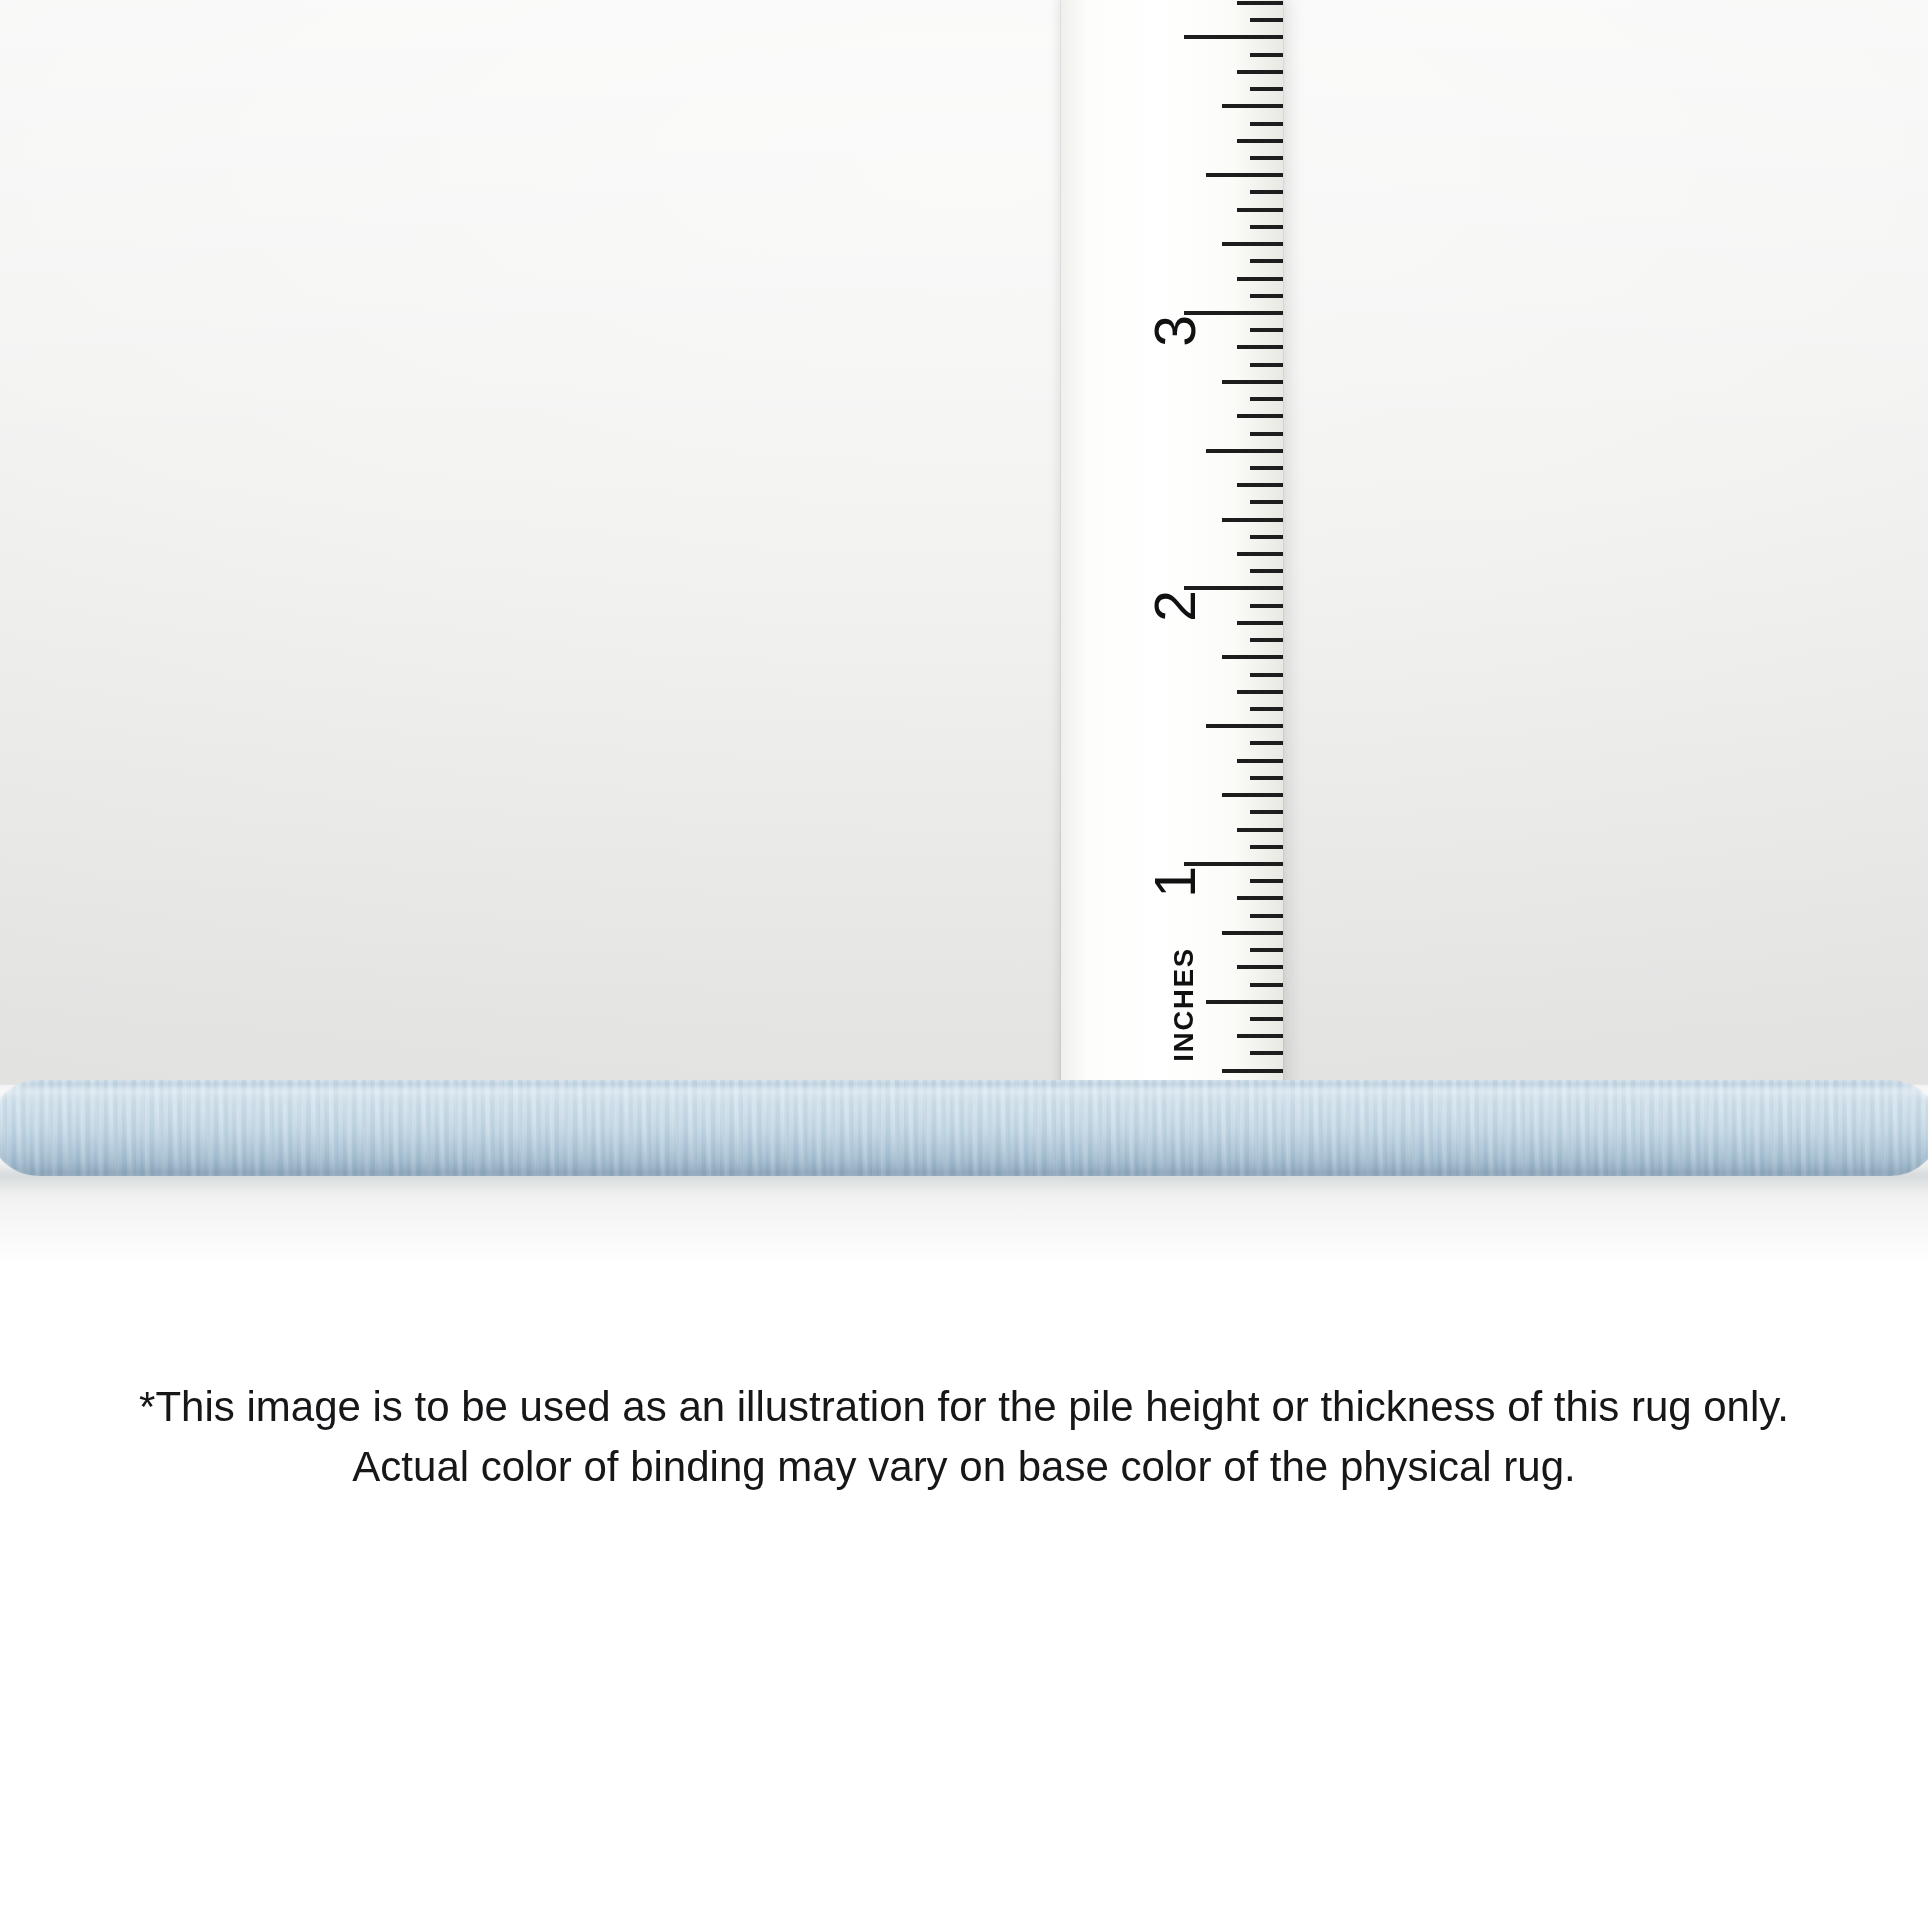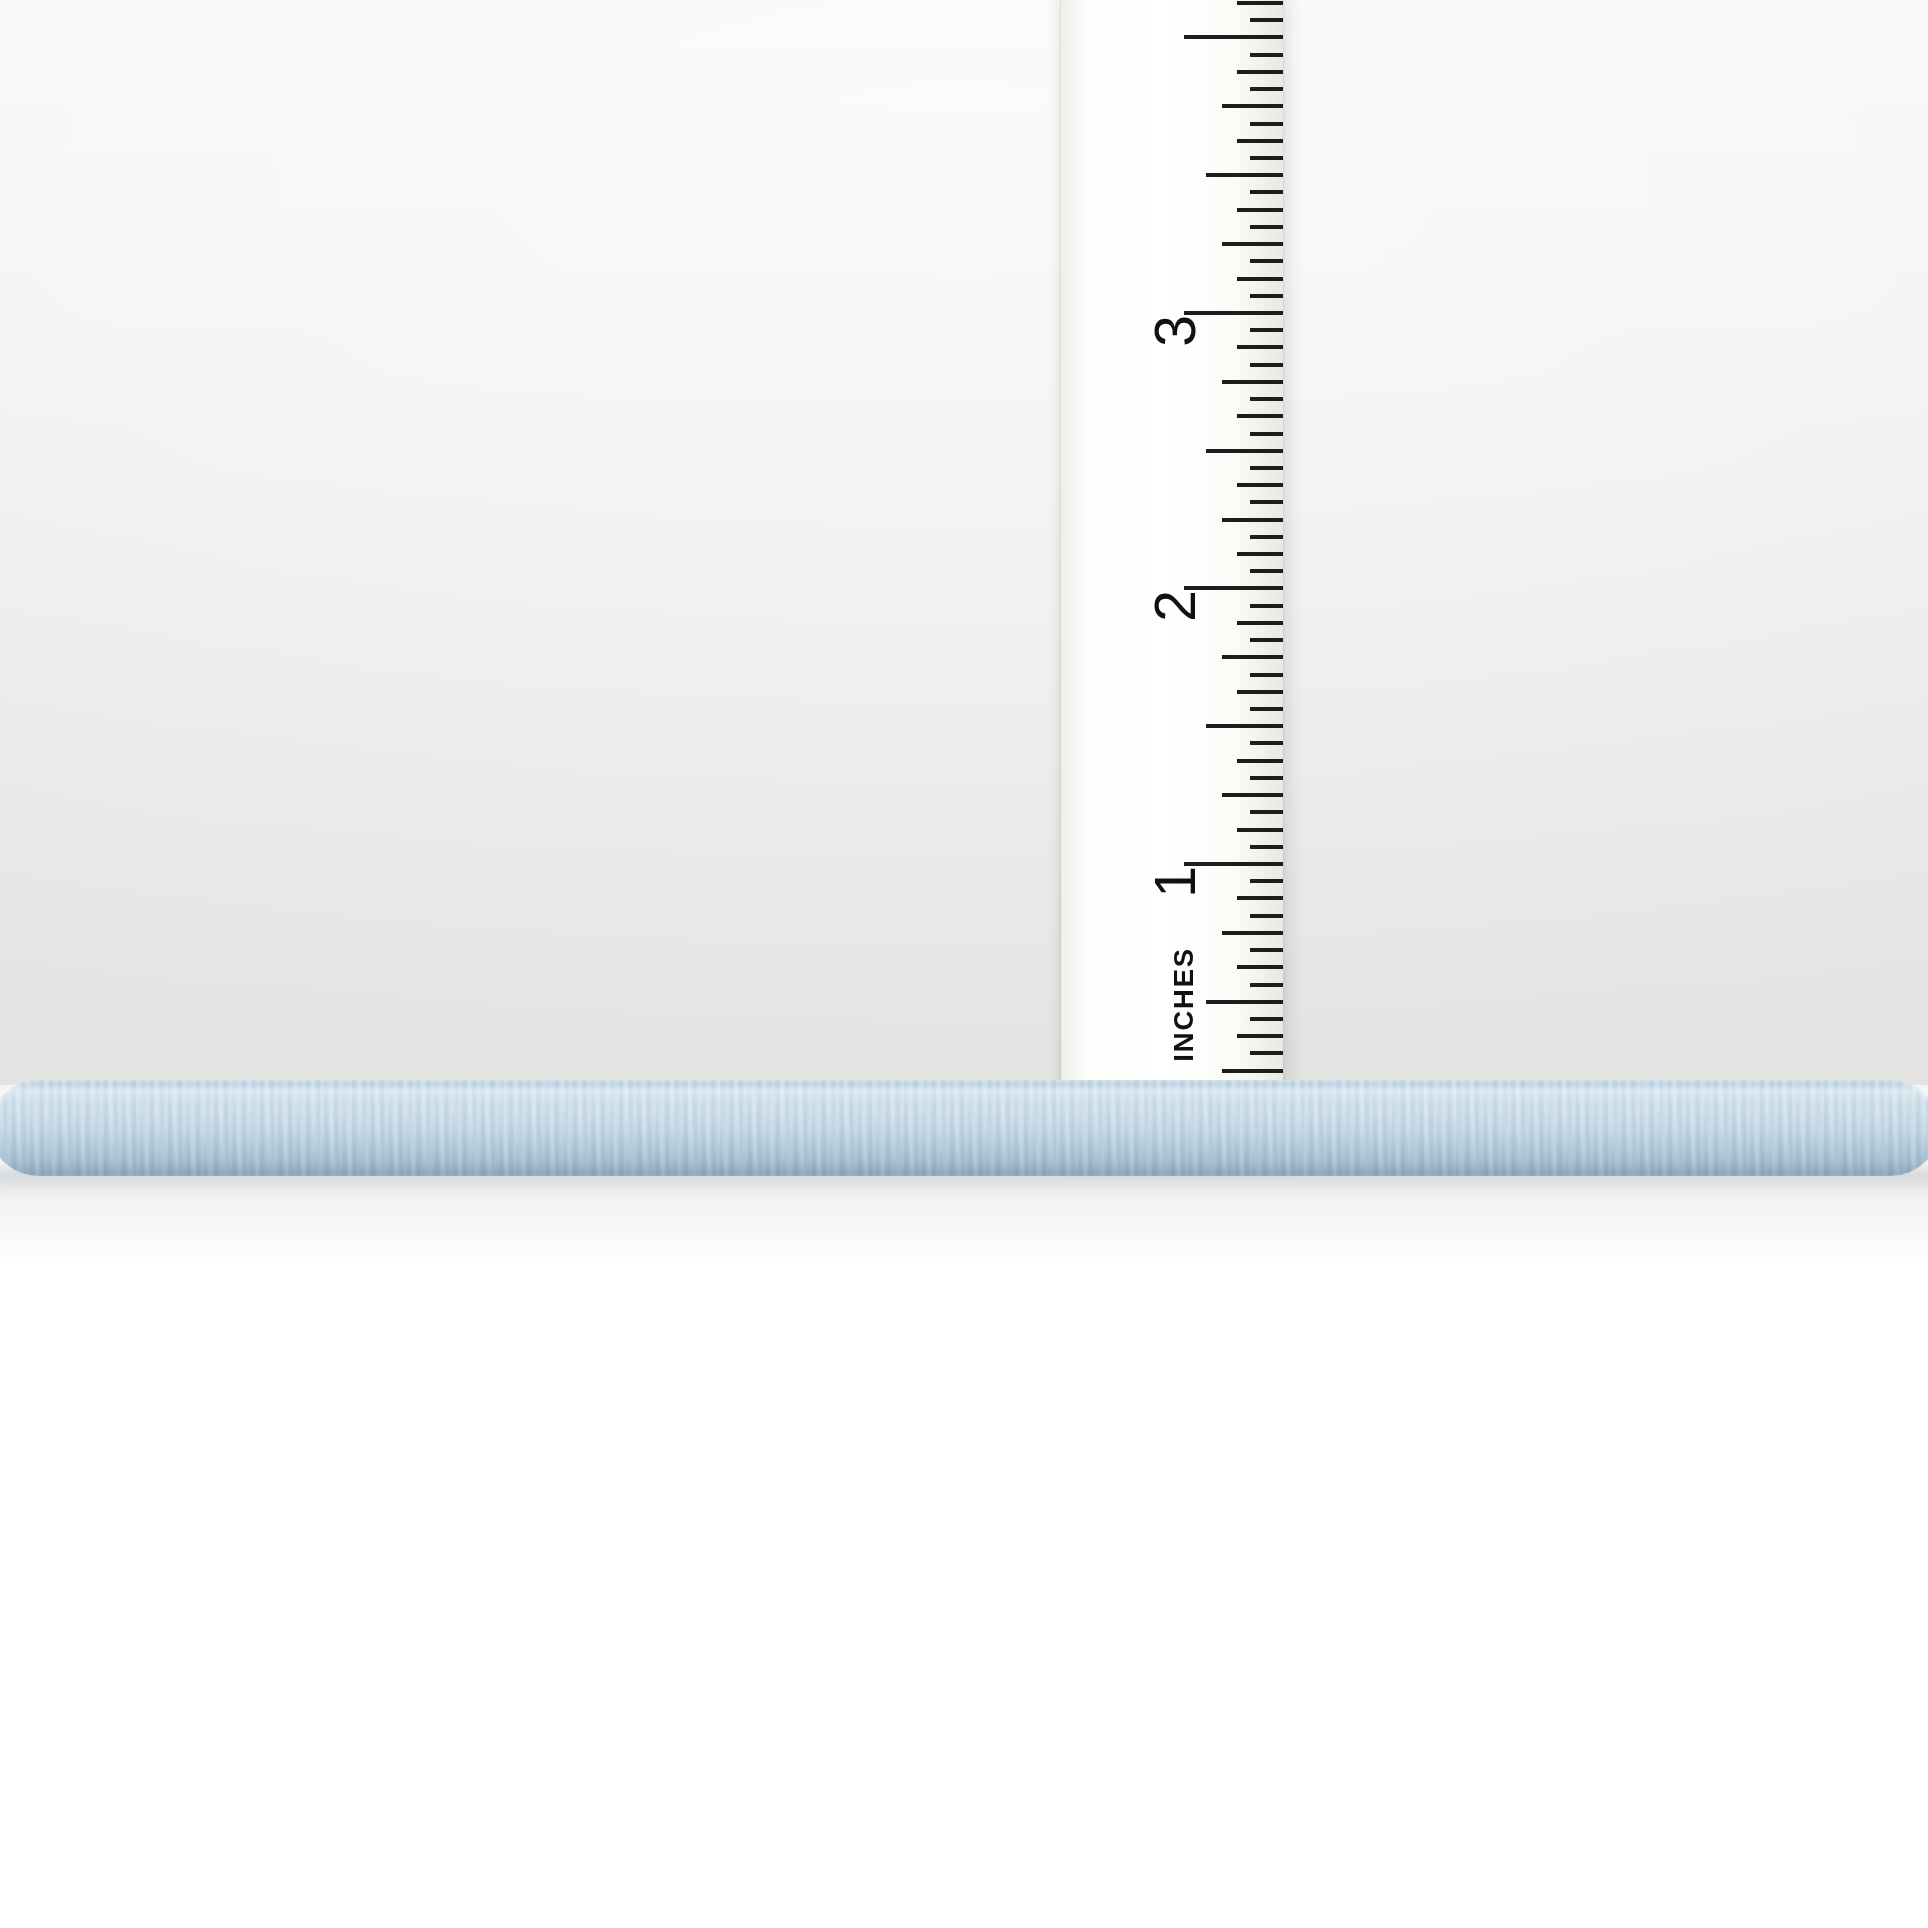--- a/index.html
+++ b/index.html
@@ -306,15 +306,19 @@
     <div class="rug-wrap">
       <div class="rug"></div>
       <div class="rug-weave"></div>
       <div class="rug-weave2"></div>
       <div class="rug-highlight"></div>
       <div class="rug-shadow"></div>
     </div>
 
   </div>
 
+  <div class="caption">
+    <span class="line">*This image is to be used as an illustration for the pile height or thickness of this rug only.</span>
+    <span class="line">Actual color of binding may vary on base color of the physical rug.</span>
+  </div>
 
 </div>
 
 
 </body></html>

